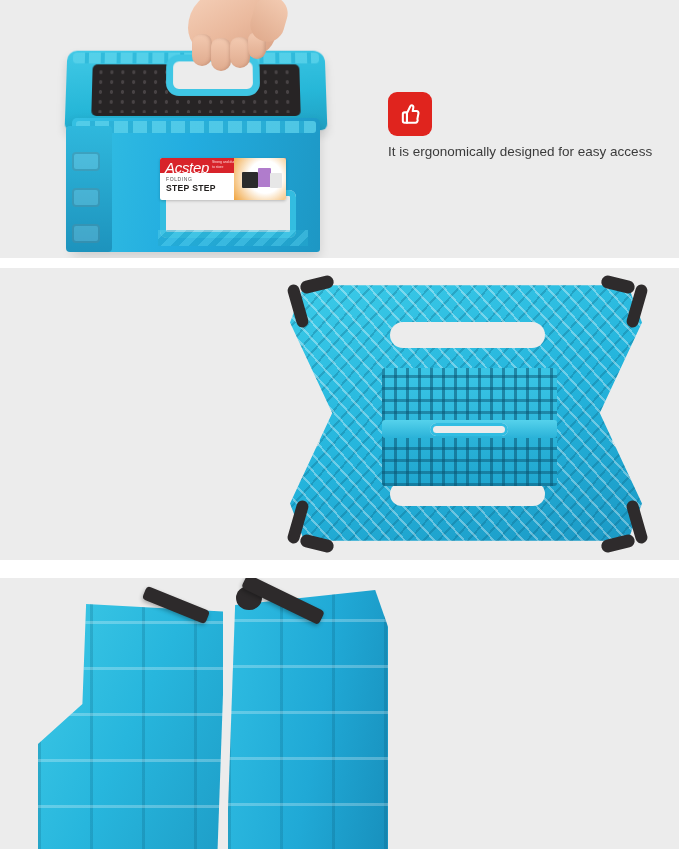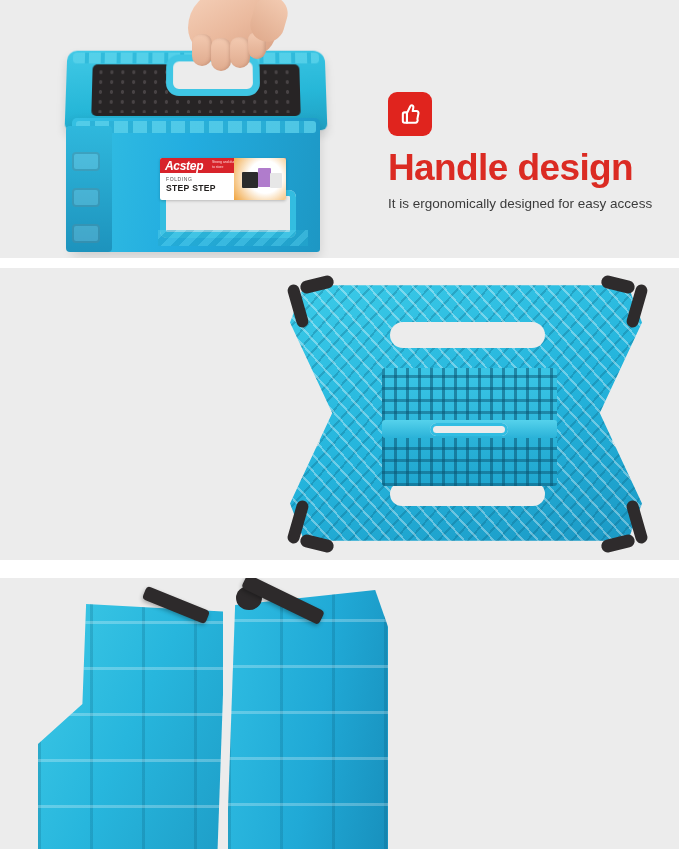--- a/index.html
+++ b/index.html
@@ -85,22 +85,22 @@
   .leg-notch{position:absolute;left:6px;width:24px;height:15px;border-radius:4px;
     background:rgba(255,255,255,.16);border:2px solid rgba(10,80,105,.25);}
   .body-hole{position:absolute;left:88px;top:72px;width:136px;height:48px;
     background:#ececec;border-radius:7px;box-shadow:inset 0 0 0 6px #33bde0;}
   .zig{position:absolute;left:86px;top:112px;width:150px;height:16px;
     background:repeating-linear-gradient(135deg,#4cc9e8 0 7px,#25a9cf 7px 13px);opacity:.55;}
 
   .label{position:absolute;left:160px;top:158px;width:126px;height:42px;z-index:7;
     background:#ffffff;border-radius:2px;box-shadow:0 1px 3px rgba(0,0,0,.22);overflow:hidden;}
   .label-bar{position:absolute;left:0;top:0;width:126px;height:15px;background:#D8232A;}
-  .label-brand{position:absolute;left:5px;top:1px;color:#fff;font-size:12px;
-    font-weight:bold;font-style:italic;letter-spacing:-.3px;}
+  .label-brand{position:absolute;left:5px;top:1px;color:#fff;font-size:15px;
+    font-weight:normal;font-style:italic;letter-spacing:-.3px;}
   .label-tiny{position:absolute;left:52px;top:2px;color:#ffd9d9;font-size:3.4px;
     line-height:1.5;width:38px;}
   .label-small{position:absolute;left:6px;top:18px;color:#55504f;font-size:5px;letter-spacing:.6px;}
   .label-big{position:absolute;left:6px;top:25px;color:#23201f;font-size:8.6px;
     font-weight:bold;letter-spacing:.3px;}
   .label-photo{position:absolute;right:0;top:0;width:52px;height:42px;
     background:radial-gradient(circle at 60% 45%,#ffffff 42%,#f0a33c 100%);}
   .lp-stool{position:absolute;background:#2b2b2b;border-radius:1px;}
   .lp-a{left:8px;top:14px;width:16px;height:16px;}
   .lp-b{left:24px;top:10px;width:13px;height:19px;background:#b07ccc;}
@@ -220,21 +220,20 @@
       </div>
     </div>
 
     <div class="textblock" id="text-1">
       <div class="icon-badge">
         <svg width="26" height="26" viewBox="0 0 24 24" fill="none" stroke="#ffffff" stroke-width="1.9" stroke-linejoin="round">
           <path d="M7 10.5h2.2V20H7a1.6 1.6 0 0 1-1.6-1.6v-6.3A1.6 1.6 0 0 1 7 10.5z"></path>
           <path d="M9.2 11.2l3.1-6.4c.2-.5.7-.8 1.2-.8 1 0 1.8.9 1.6 1.9l-.6 3.4h3.6c1.1 0 1.9 1 1.7 2.1l-1 5.3A2.2 2.2 0 0 1 16.6 20H9.2z"></path>
         </svg>
       </div>
-      <div class="headline">Handle design</div>
       <div class="subline">It is ergonomically designed for easy access</div>
     </div>
 
   </div>
 
   <div class="panel" id="panel-2">
 
     <div id="photo-2">
       <div class="p2-stage">
         <div class="under">

